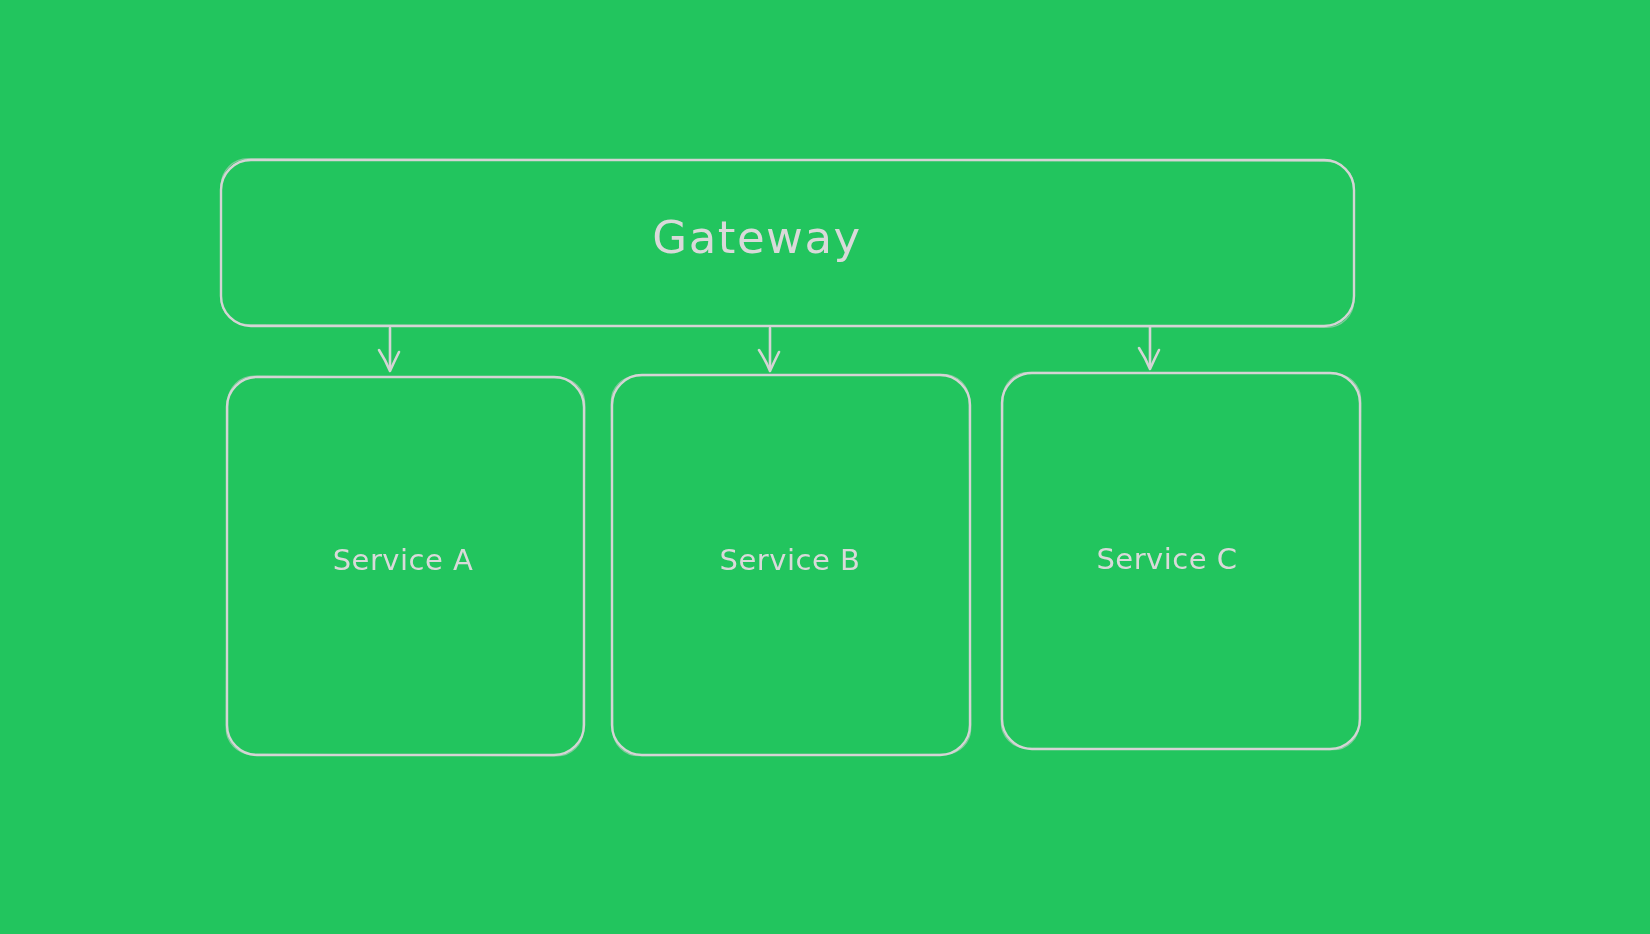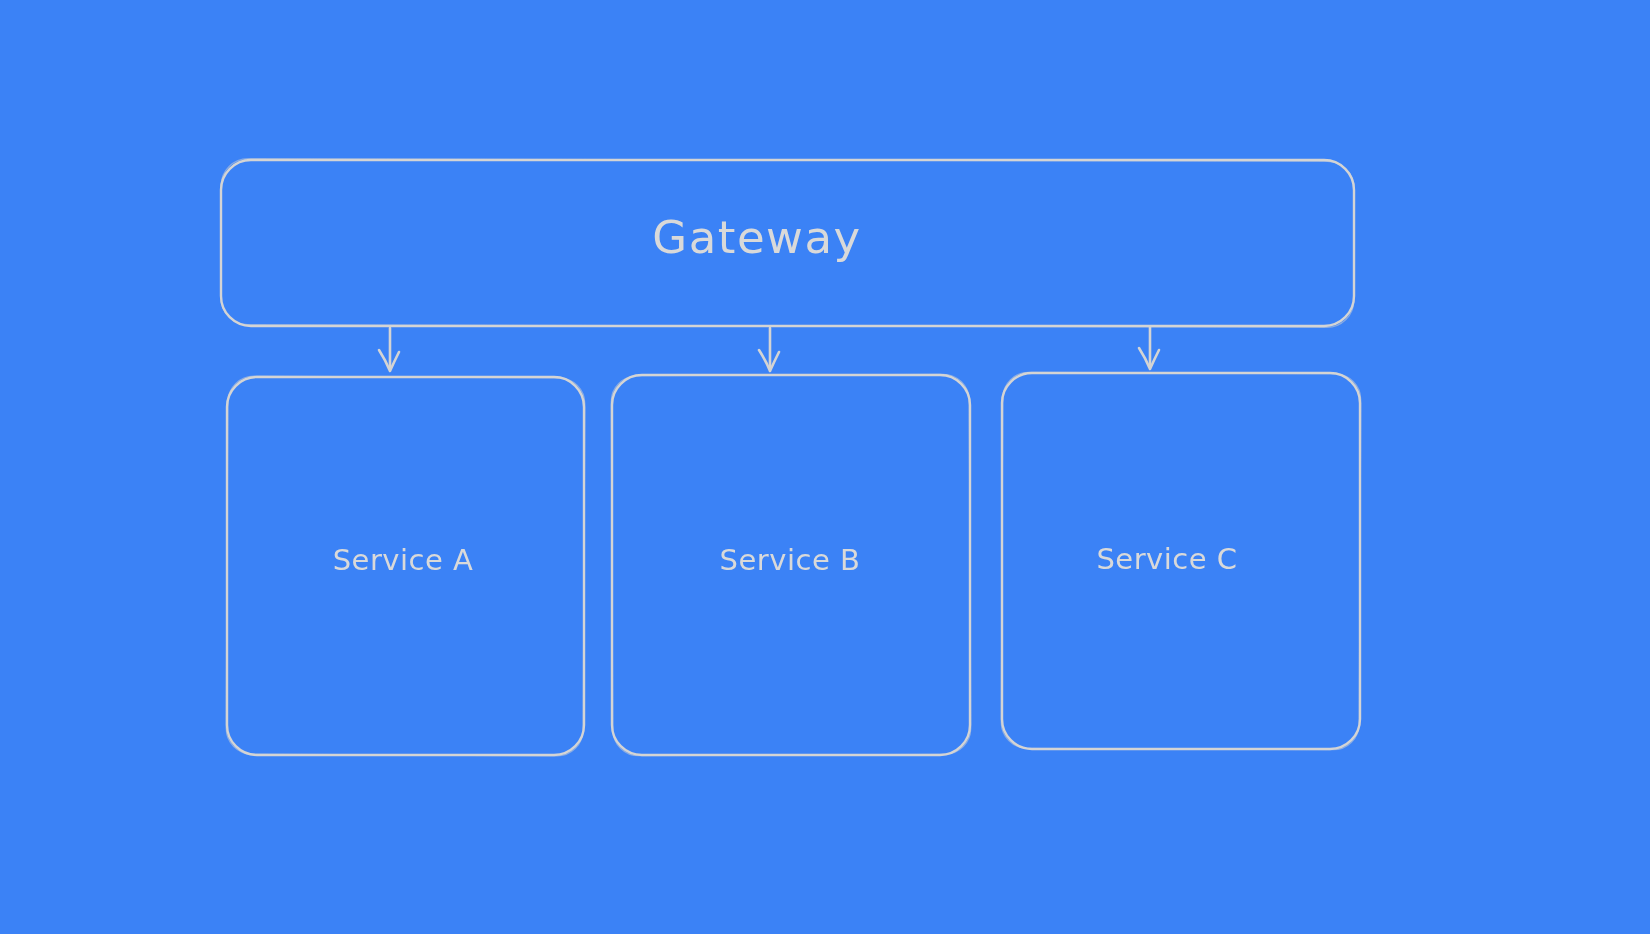--- a/index.html
+++ b/index.html
@@ -7,21 +7,21 @@
     padding: 0;
     width: 1650px;
     height: 934px;
     overflow: hidden;
     background: #121212;
   }
   .canvas {
     position: relative;
     width: 1650px;
     height: 934px;
-    background: #3b82f6;
+    background: #22c55e;
   }
   svg { display: block; }
   .shape {
     fill: none;
     stroke: #d4d4d4;
     stroke-width: 2.4;
     stroke-linejoin: round;
   }
   .shape-ghost {
     fill: none;

